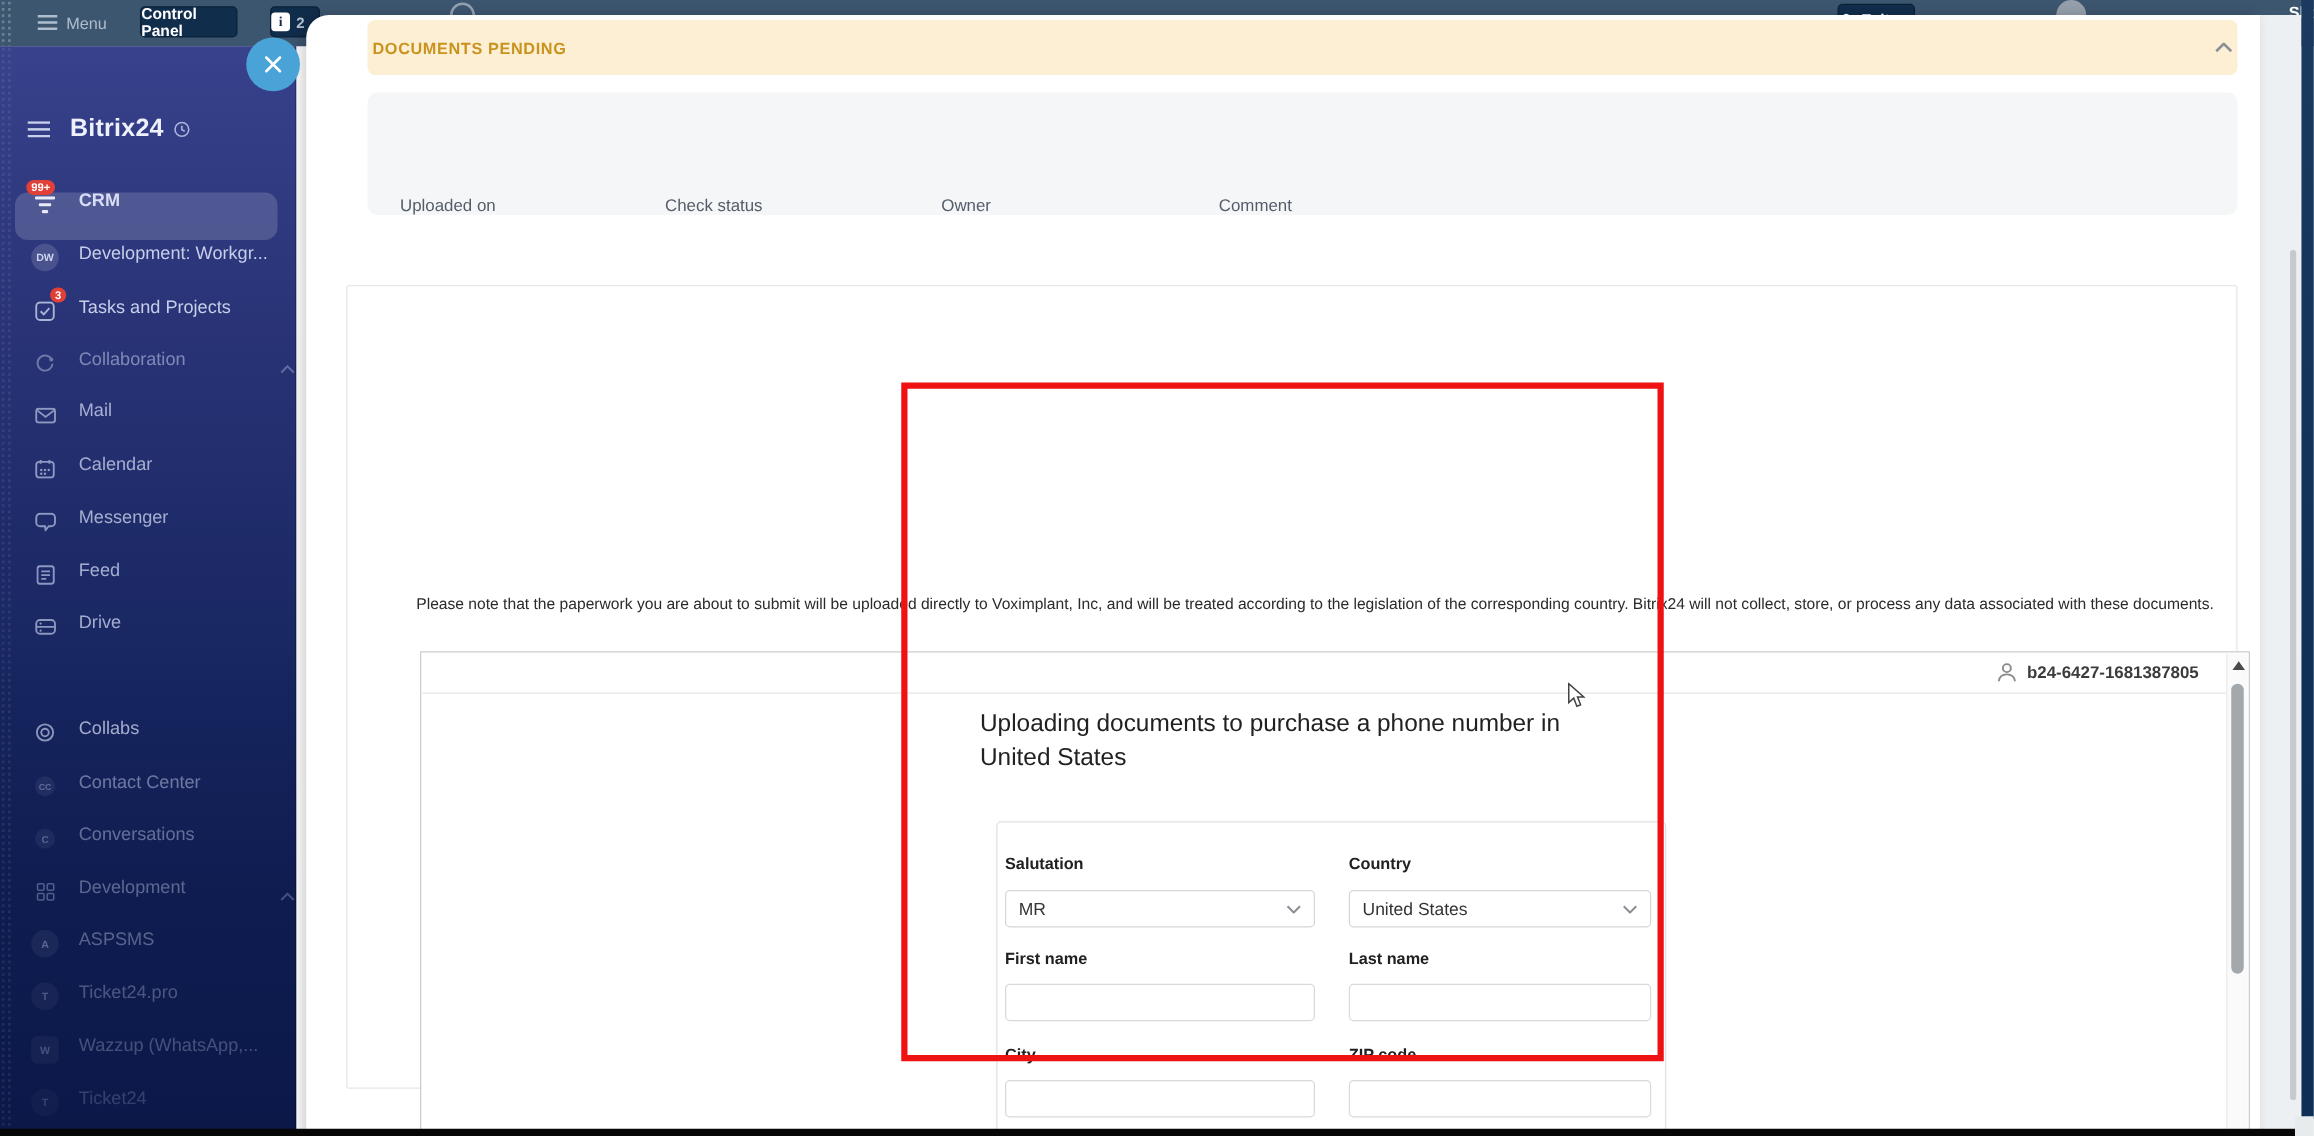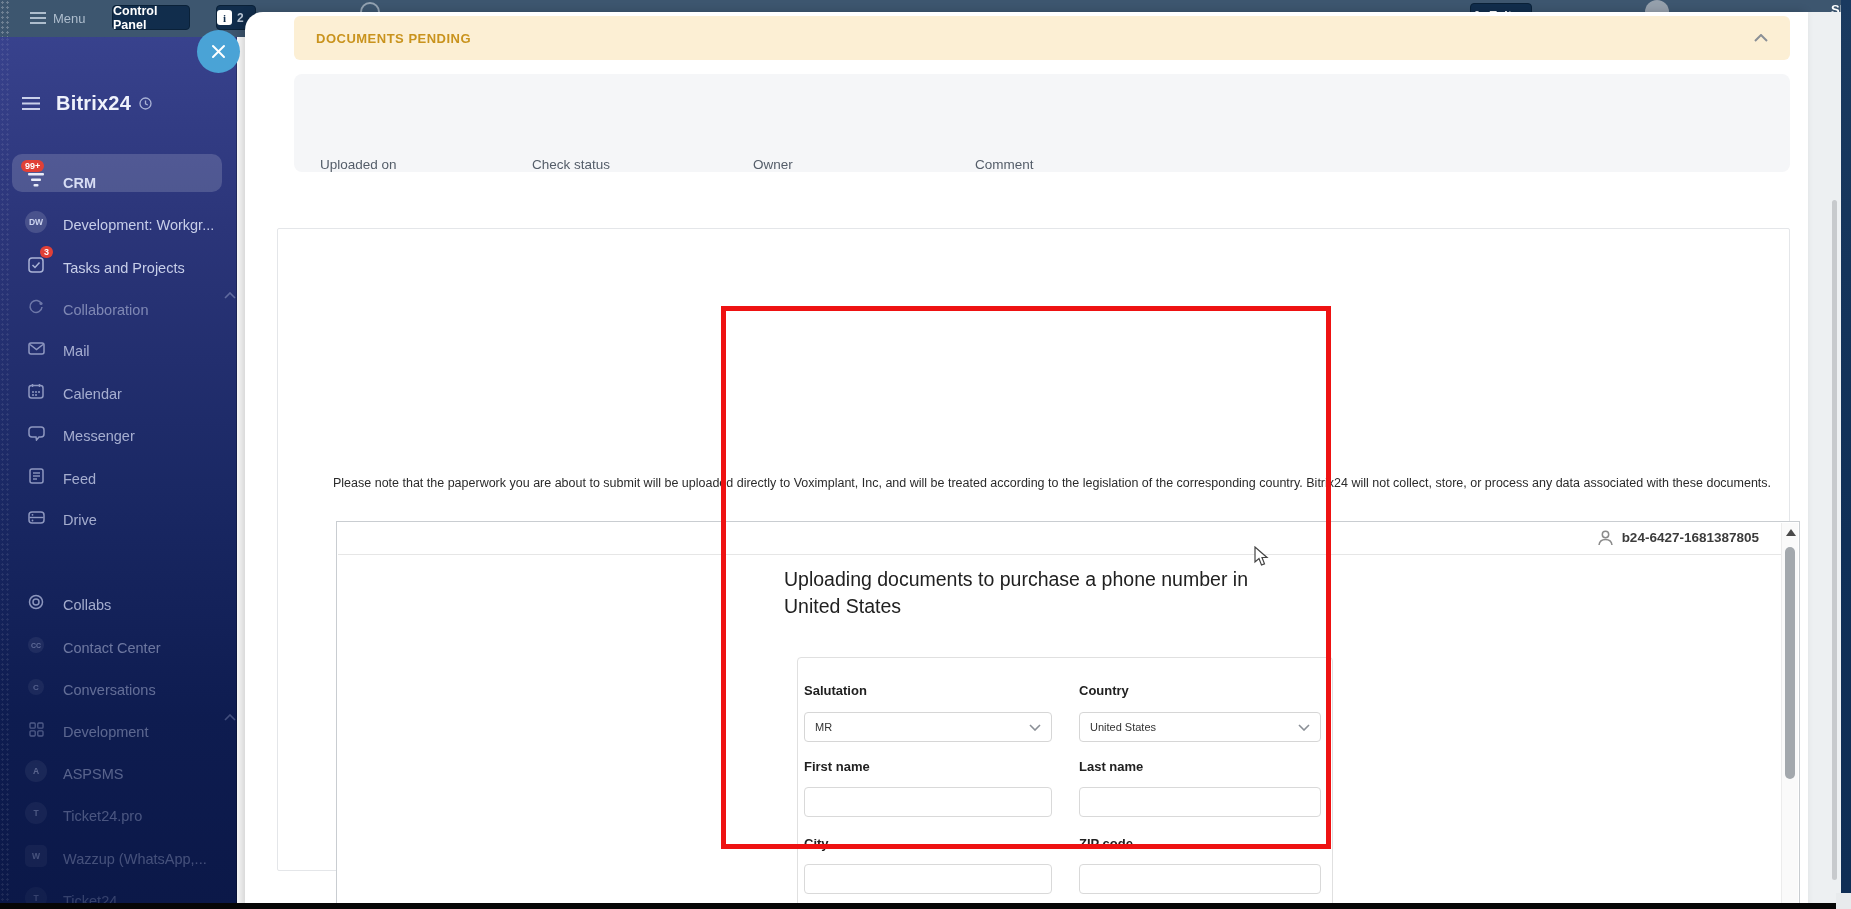--- a/index.html
+++ b/index.html
@@ -28,21 +28,21 @@
   
   #sidebar { left:0; top:37px; width:237px; height:872px; z-index:3;
     background:linear-gradient(180deg,#38428d 0%,#2b3579 22%,#1a2864 52%,#0e1c50 78%,#0b1848 100%);
     border-right:1px solid rgba(0,0,0,.25); }
   #sidebar .dots { left:0; top:0; width:9px; height:100%;
     background-image:radial-gradient(circle, rgba(255,255,255,.08) 1px, transparent 1.2px); background-size:5px 5px; }
   #brand-row { left:22px; top:55px; display:flex; align-items:center; gap:16px; }
   #brand { color:#eef1fb; font-size:20px; font-weight:bold; letter-spacing:.2px; }
   .svg-ic { display:inline-flex; }
   #crm-selected { left:12px; top:117px; width:210px; height:38px; background:rgba(255,255,255,.16); border-radius:10px; }
-  .sitem { left:0; width:252px; height:38px; display:flex; align-items:flex-end; padding-left:25px; gap:16px; }
+  .sitem { left:0; width:252px; height:38px; display:flex; align-items:flex-start; padding-left:25px; gap:16px; }
   .slabel { font-size:14.5px; color:#c7cee9; white-space:nowrap; }
   .sicon { width:22px; height:22px; display:flex; align-items:center; justify-content:center; color:#aab3d6; position:relative; flex:0 0 22px; }
   .badge { position:absolute; background:#e04037; color:#fff; font-size:9px; font-weight:bold;
     border-radius:8px; padding:1px 4px; line-height:10px; }
   .lavatar { width:22px; height:22px; border-radius:50%; background:rgba(255,255,255,.14); color:#cdd4ef;
     font-size:8.5px; font-weight:bold; display:flex; align-items:center; justify-content:center; flex:0 0 22px; }
   .chev-up { position:absolute; right:16px; top:12px; opacity:.8; }
   #close-btn { left:197px; top:30px; width:43px; height:43px; border-radius:50%; background:#4aa3d6; z-index:5;
     display:flex; align-items:center; justify-content:center; color:#fff; font-size:17px; cursor:pointer; }
 
@@ -50,41 +50,41 @@
   #navy-strip { left:1841px; top:0; width:10px; height:895px; background:linear-gradient(180deg,#1a3a60,#103058 60%,#0f2e55); z-index:2; }
   #page-gutter { left:1808px; top:12px; width:33px; height:891px; background:#edf0f2; z-index:2; }
   #page-scroll-thumb { left:1832px; top:200px; width:5px; height:680px; background:#c7cacd; border-radius:3px; z-index:3; }
   #corner-block { left:1836px; top:893px; width:15px; height:16px; background:#e8ebed; z-index:6; }
   #bottom-black-bar { left:0; top:903px; width:1838px; height:6px; background:#060606; z-index:6; }
 
   
   #overlay { left:245px; top:12px; width:1563px; height:897px; background:#fff; border-radius:18px 0 0 0; z-index:2;
     box-shadow:-4px 0 10px rgba(0,0,0,.18); }
   #banner { left:49px; top:4px; width:1496px; height:44px; background:#fcefd4; border-radius:6px;
-    display:flex; align-items:center; padding:0 22px; justify-content:space-between; }
+    display:flex; align-items:center; padding:0 4px; justify-content:space-between; }
   #banner-title { color:#c9931d; font-size:13px; font-weight:bold; letter-spacing:.5px; }
   #table-block { left:49px; top:62px; width:1496px; height:98px; background:#f5f6f8; border-radius:8px; }
   .th { position:absolute; top:83px; color:#545d69; font-size:13.5px; }
 
   #card { left:32px; top:216px; width:1513px; height:643px; background:#fff; border:1px solid #e4e6e9; border-radius:2px; }
   #notice { left:55px; top:245px; width:1475px; color:#2b2b2b; font-size:12.5px; line-height:1.55; }
   #iframe-box { left:58px; top:292px; width:1464px; height:536px; border:1px solid #c9cdd1; background:#fff; }
 
   
   #id-row { position:absolute; right:40px; top:7px; display:flex; align-items:center; gap:8px; color:#3c3c3c; font-size:13.5px; font-weight:bold; }
   #id-divider { position:absolute; left:1px; top:32px; width:1444px; height:1px; background:#e6e6e6; }
   #if-scroll { position:absolute; right:1px; top:1px; width:17px; height:532px; background:#fafafa; border-left:1px solid #ececec; }
   #if-scroll .arrow-up { position:absolute; left:4px; top:6px; width:0; height:0; border-left:5px solid transparent; border-right:5px solid transparent; border-bottom:7px solid #4a4a4a; }
   #if-thumb { position:absolute; left:3px; top:24px; width:10px; height:232px; background:#a3a8ad; border-radius:5px; }
 
   #form-title { position:absolute; left:447px; top:44px; width:505px; color:#212121; font-size:19.5px; line-height:1.4; }
   #form-card { position:absolute; left:460px; top:135px; width:536px; height:410px; background:#fff; border:1px solid #e0e0e0; border-radius:4px; }
   .flabel { position:absolute; color:#212121; font-size:13px; font-weight:bold; }
   .fselect { position:absolute; height:30px; border:1px solid #d6d6d6; border-radius:4px; background:#fff;
-    display:flex; align-items:center; padding:0 10px; color:#333; font-size:11px; justify-content:space-between; cursor:pointer; }
+    display:flex; align-items:center; padding:0 10px; color:#333; font-size:14px; justify-content:space-between; cursor:pointer; }
   .finput { position:absolute; height:30px; border:1px solid #d9d9d9; border-radius:4px; background:#fff; padding:0 9px; font-size:13px; color:#333; outline:none; }
   .col1 { left:6px; width:248px; }
   .col2 { left:281px; width:242px; }
 
   #red-rect { left:721px; top:306px; width:610px; height:543px; border:5px solid #ee1212; z-index:8; }
 
   #cursor { left:1254px; top:546px; z-index:9; }
   .chevron-svg { stroke:#8a8f96; stroke-width:2; fill:none; }
 </style>
 </head>

